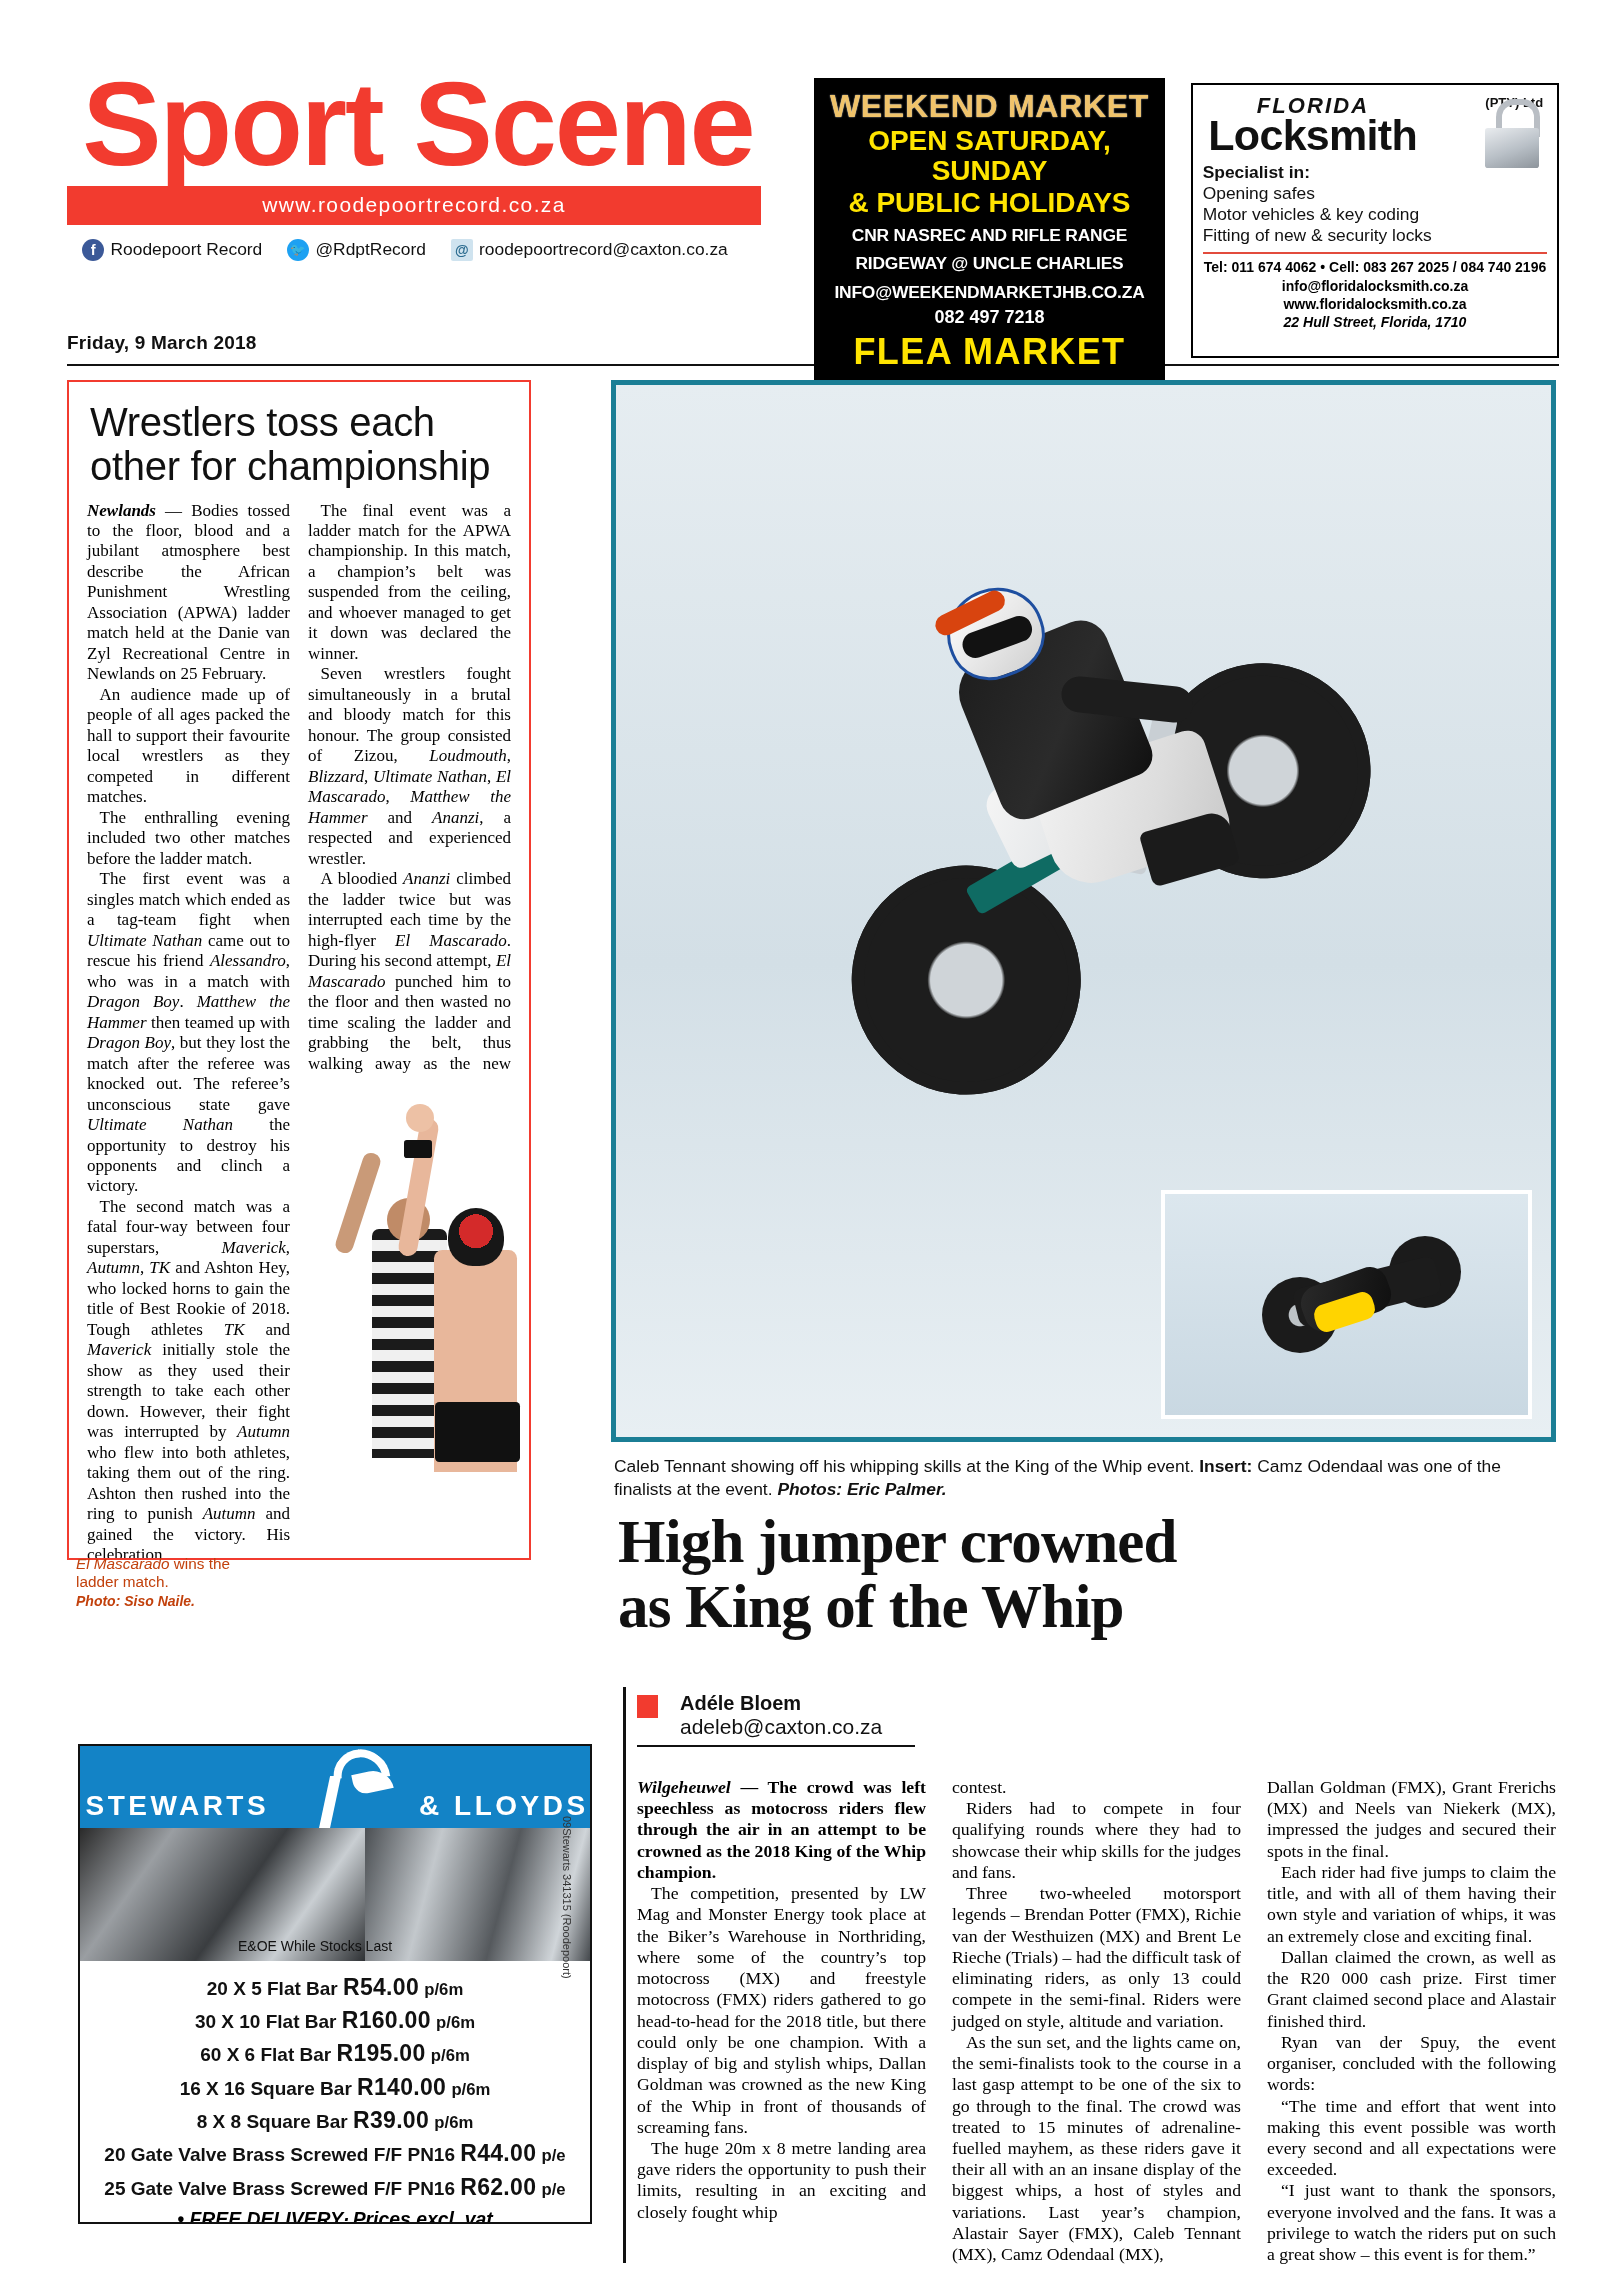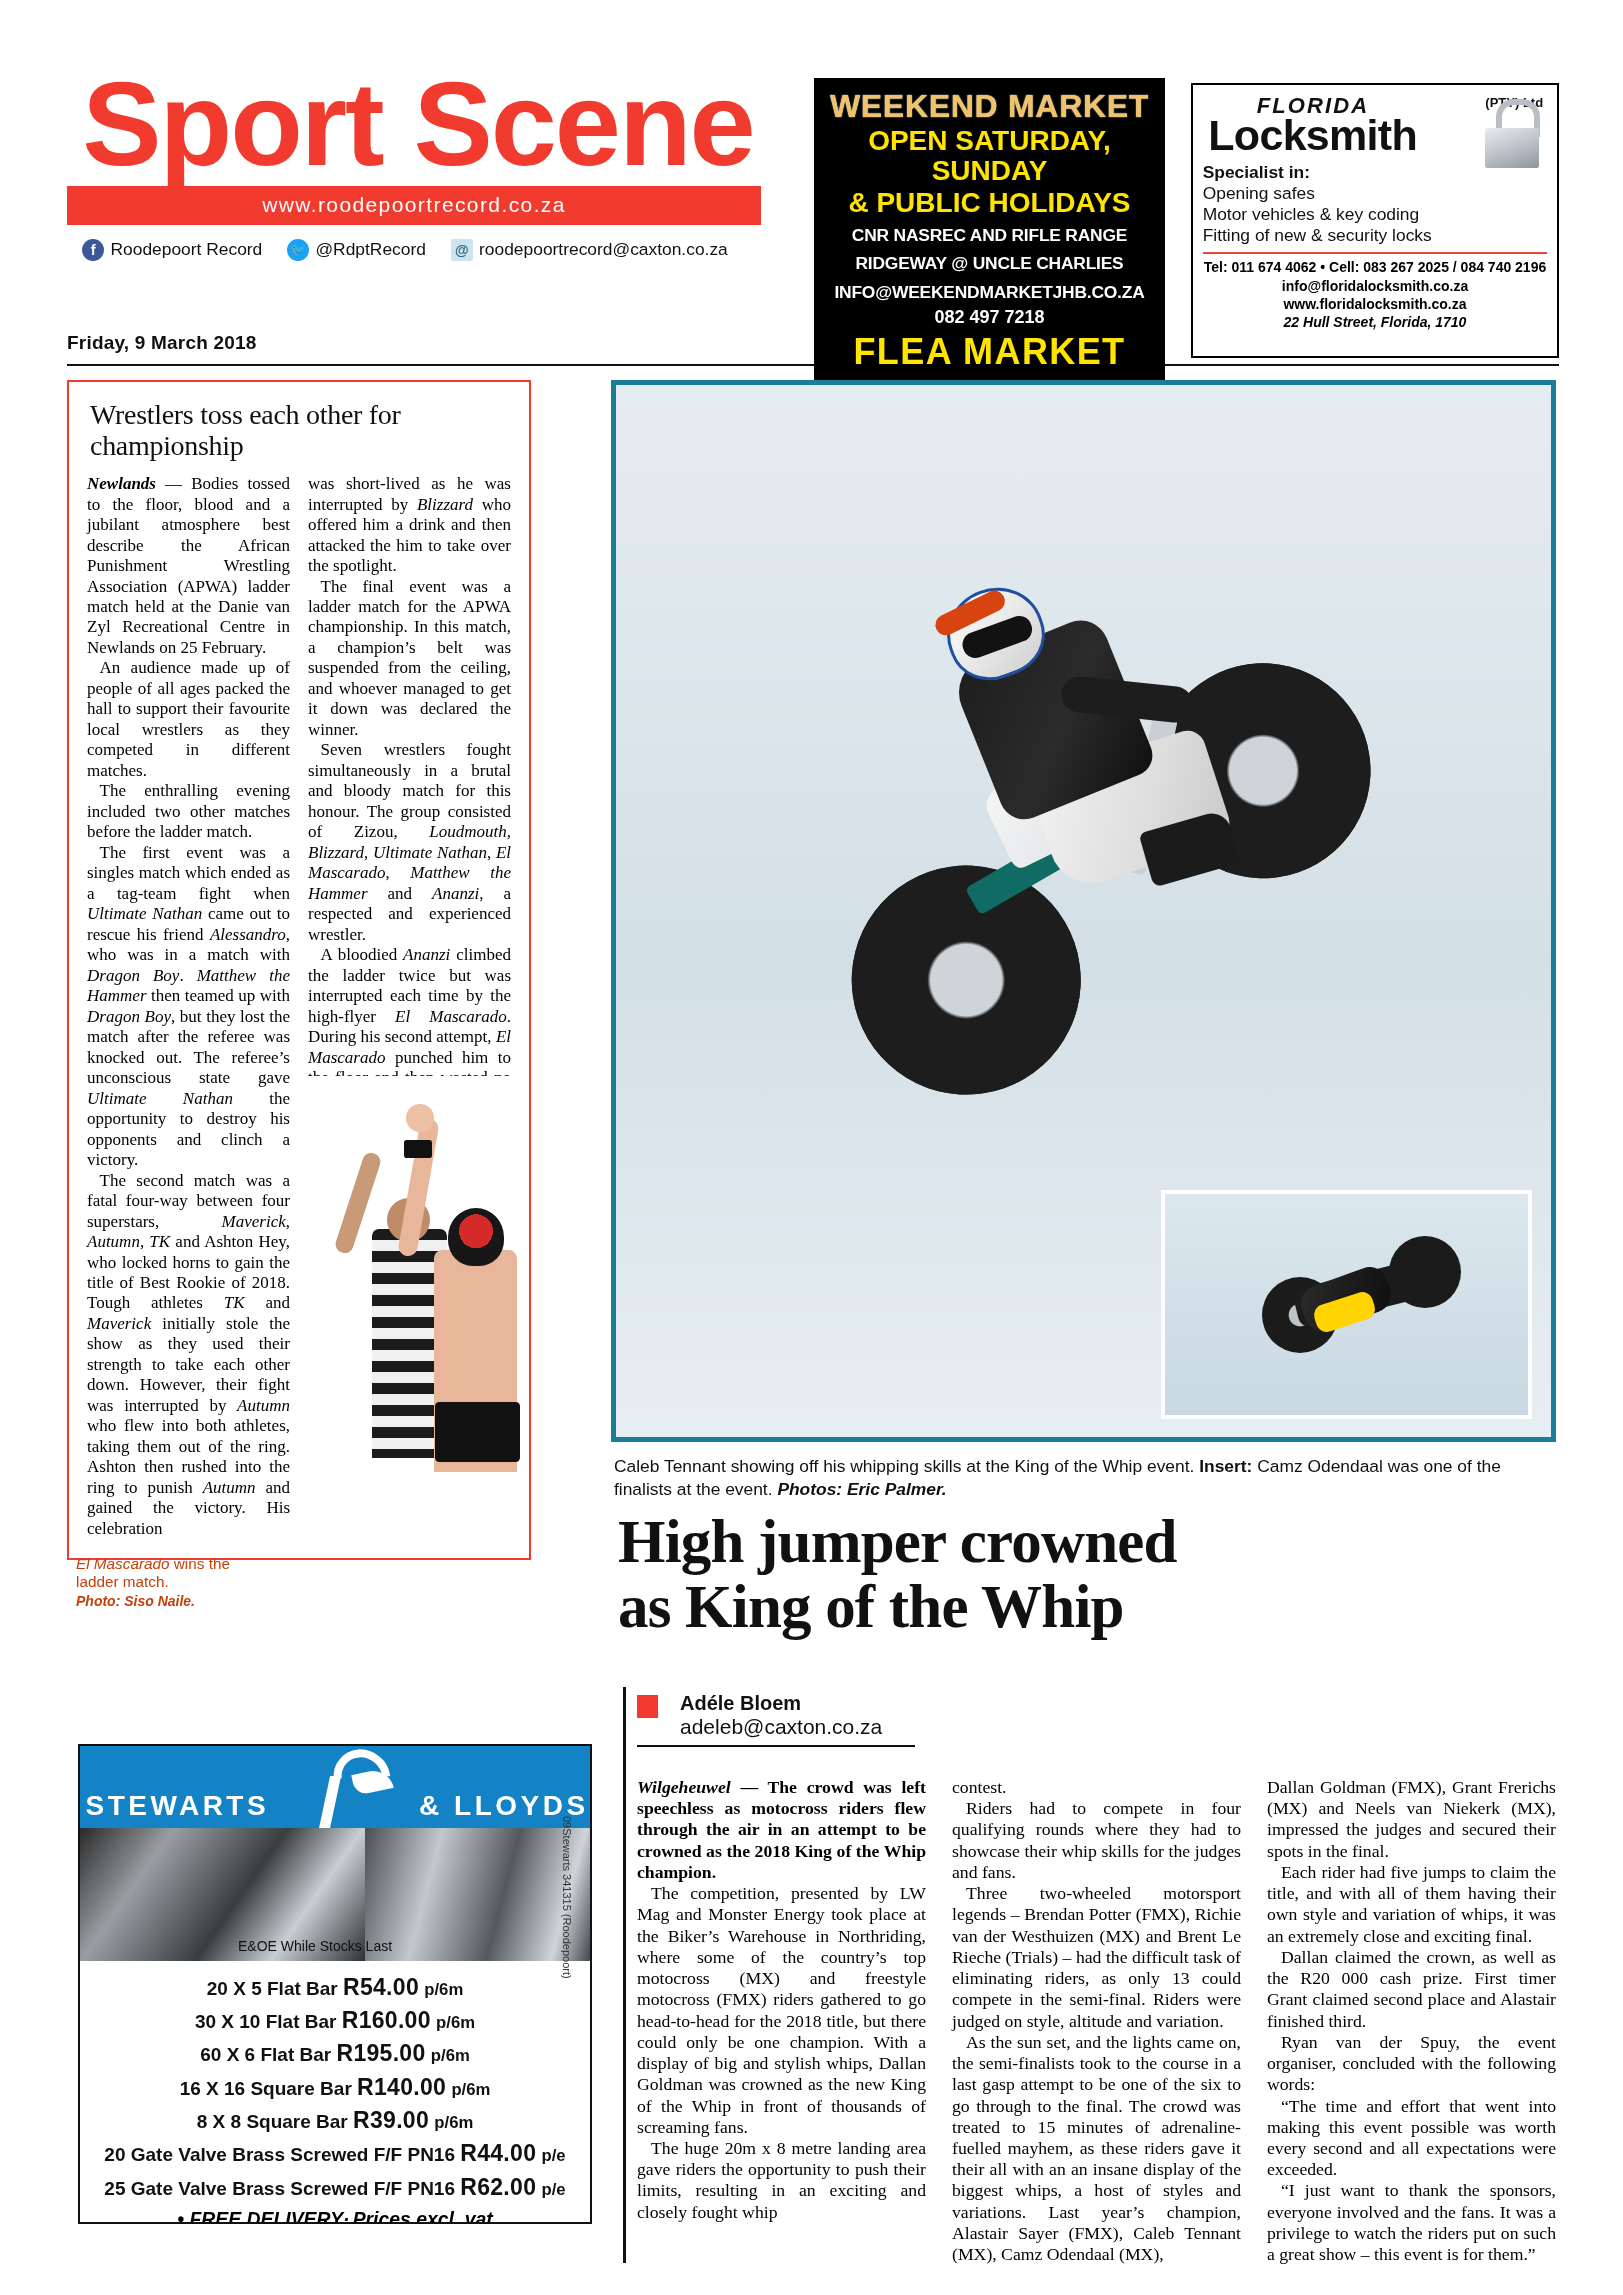--- a/index.html
+++ b/index.html
@@ -199,27 +199,26 @@
   .box-wrestlers {
     position: absolute;
     left: 67px; top: 380px;
     width: 464px; height: 1180px;
     border: 2.8px solid #f23b2f;
     box-sizing: border-box;
     background: #fff;
     overflow: hidden;
   }
   .wr-head {
-    font-size: 28px;
+    font-size: 40px;
     line-height: 1.1;
     font-weight: 400;
     color: #111;
     margin: 18px 21px 12.5px;
     letter-spacing: -0.3px;
-    font-family: Liberation Serif, serif;
   }
   .wr-cols {
     display: flex;
     gap: 18px;
     padding: 0 18px;
     font-family: "Liberation Serif", serif;
   }
   .wr-col {
     width: 204px;
     font-size: 17px;
@@ -656,21 +655,20 @@
     <div class="wr-head">Wrestlers toss each other for championship</div>
     <div class="wr-cols">
       <div class="wr-col" id="wr-c1">
           <p class="first"><b>Newlands</b> — Bodies tossed to the floor, blood and a jubilant atmosphere best describe the African Punishment Wrestling Association (APWA) ladder match held at the Danie van Zyl Recreational Centre in Newlands on 25 February.</p>
           <p class="">An audience made up of people of all ages packed the hall to support their favourite local wrestlers as they competed in different matches.</p>
           <p class="">The enthralling evening included two other matches before the ladder match.</p>
           <p class="">The first event was a singles match which ended as a tag-team fight when <i>Ultimate Nathan</i> came out to rescue his friend <i>Alessandro</i>, who was in a match with <i>Dragon Boy</i>. <i>Matthew the Hammer</i> then teamed up with <i>Dragon Boy</i>, but they lost the match after the referee was knocked out. The referee’s unconscious state gave <i>Ultimate Nathan</i> the opportunity to destroy his opponents and clinch a victory.</p>
           <p class="">The second match was a fatal four-way between four superstars, <i>Maverick</i>, <i>Autumn</i>, <i>TK</i> and Ashton Hey, who locked horns to gain the title of Best Rookie of 2018. Tough athletes <i>TK</i> and <i>Maverick</i> initially stole the show as they used their strength to take each other down. However, their fight was interrupted by <i>Autumn</i> who flew into both athletes, taking them out of the ring. Ashton then rushed into the ring to punish <i>Autumn</i> and gained the victory. His celebration</p>
         </div>
       <div class="wr-col" id="wr-c2">
-          <p class="first">was short-lived as he was interrupted by <i>Blizzard</i> who offered him a drink and then attacked the him to take over the spotlight.</p>
           <p class="">The final event was a ladder match for the APWA championship. In this match, a champion’s belt was suspended from the ceiling, and whoever managed to get it down was declared the winner.</p>
           <p class="">Seven wrestlers fought simultaneously in a brutal and bloody match for this honour. The group consisted of Zizou, <i>Loudmouth</i>, <i>Blizzard</i>, <i>Ultimate Nathan</i>, <i>El Mascarado</i>, <i>Matthew the Hammer</i> and <i>Ananzi</i>, a respected and experienced wrestler.</p>
           <p class="">A bloodied <i>Ananzi</i> climbed the ladder twice but was interrupted each time by the high-flyer <i>El Mascarado</i>. During his second attempt, <i>El Mascarado</i> punched him to the floor and then wasted no time scaling the ladder and grabbing the belt, thus walking away as the new champion.</p>
           <p class="">The wrestlers showed great sportsmanship as they all shook hands and celebrated with the winner after the exhilarating four-hour event.</p>
         </div>
     </div>
 
     <div class="wr-photo">
       <span class="bg"></span>
       <span class="ref-arm-up"></span>

